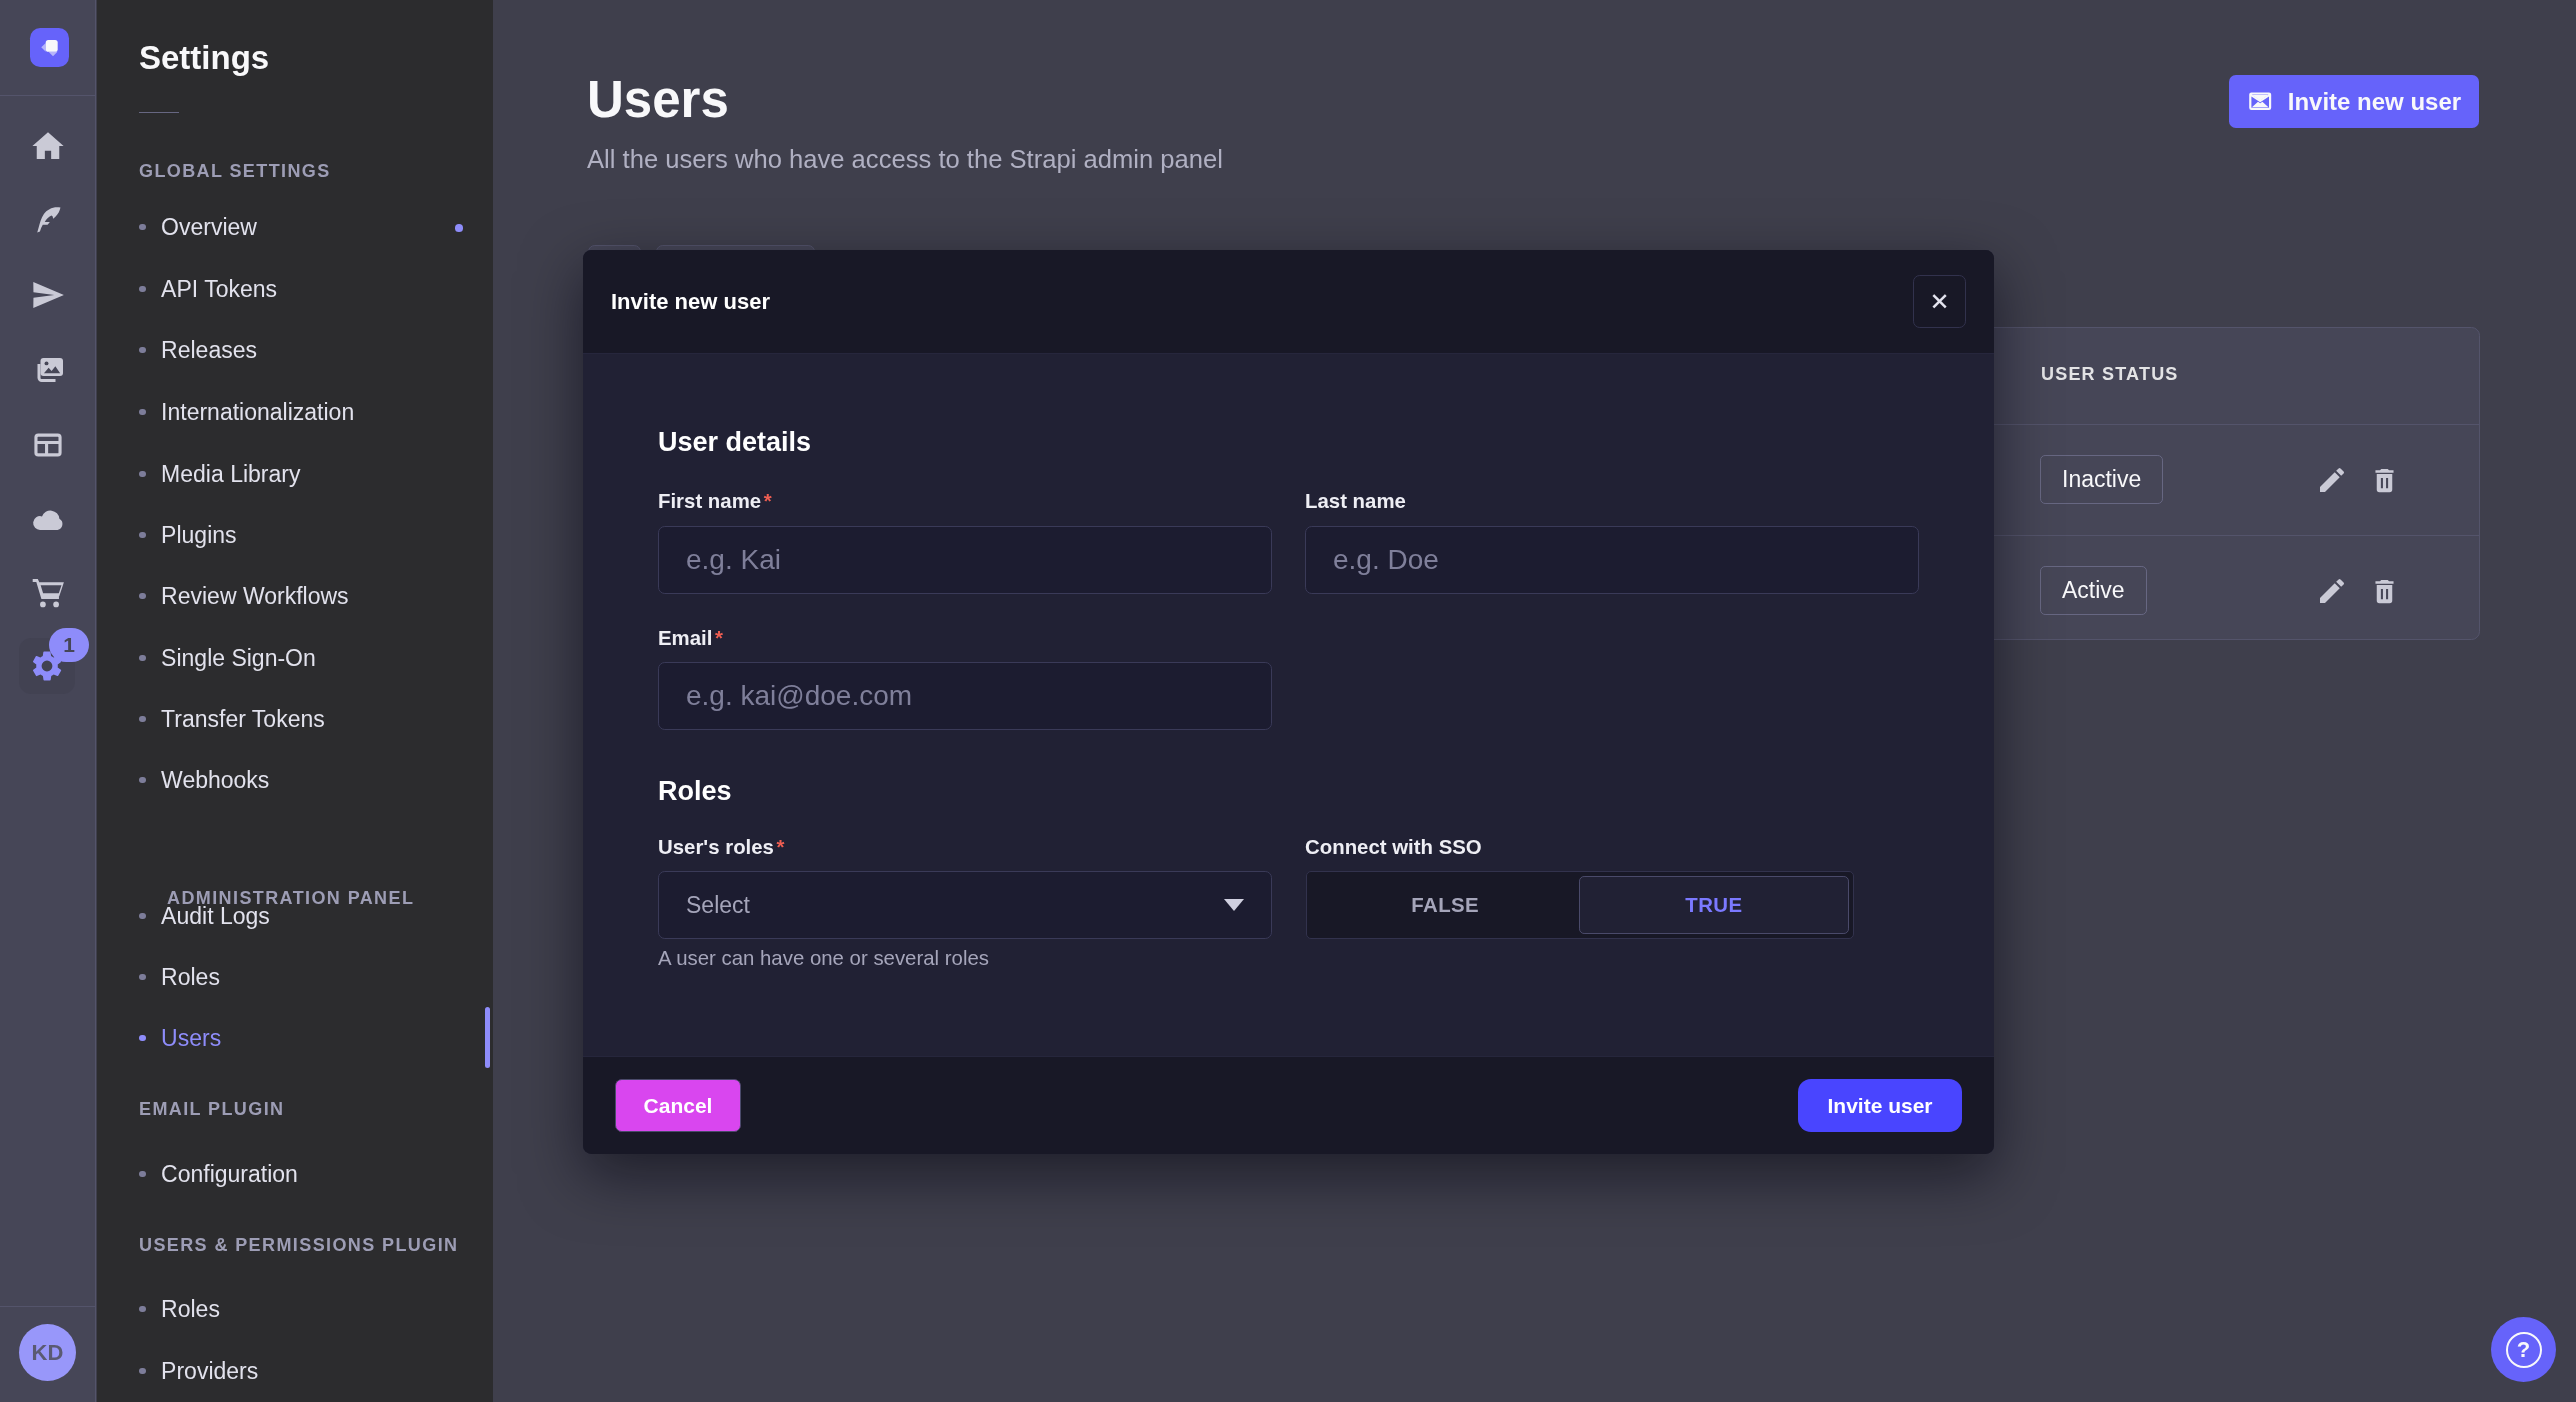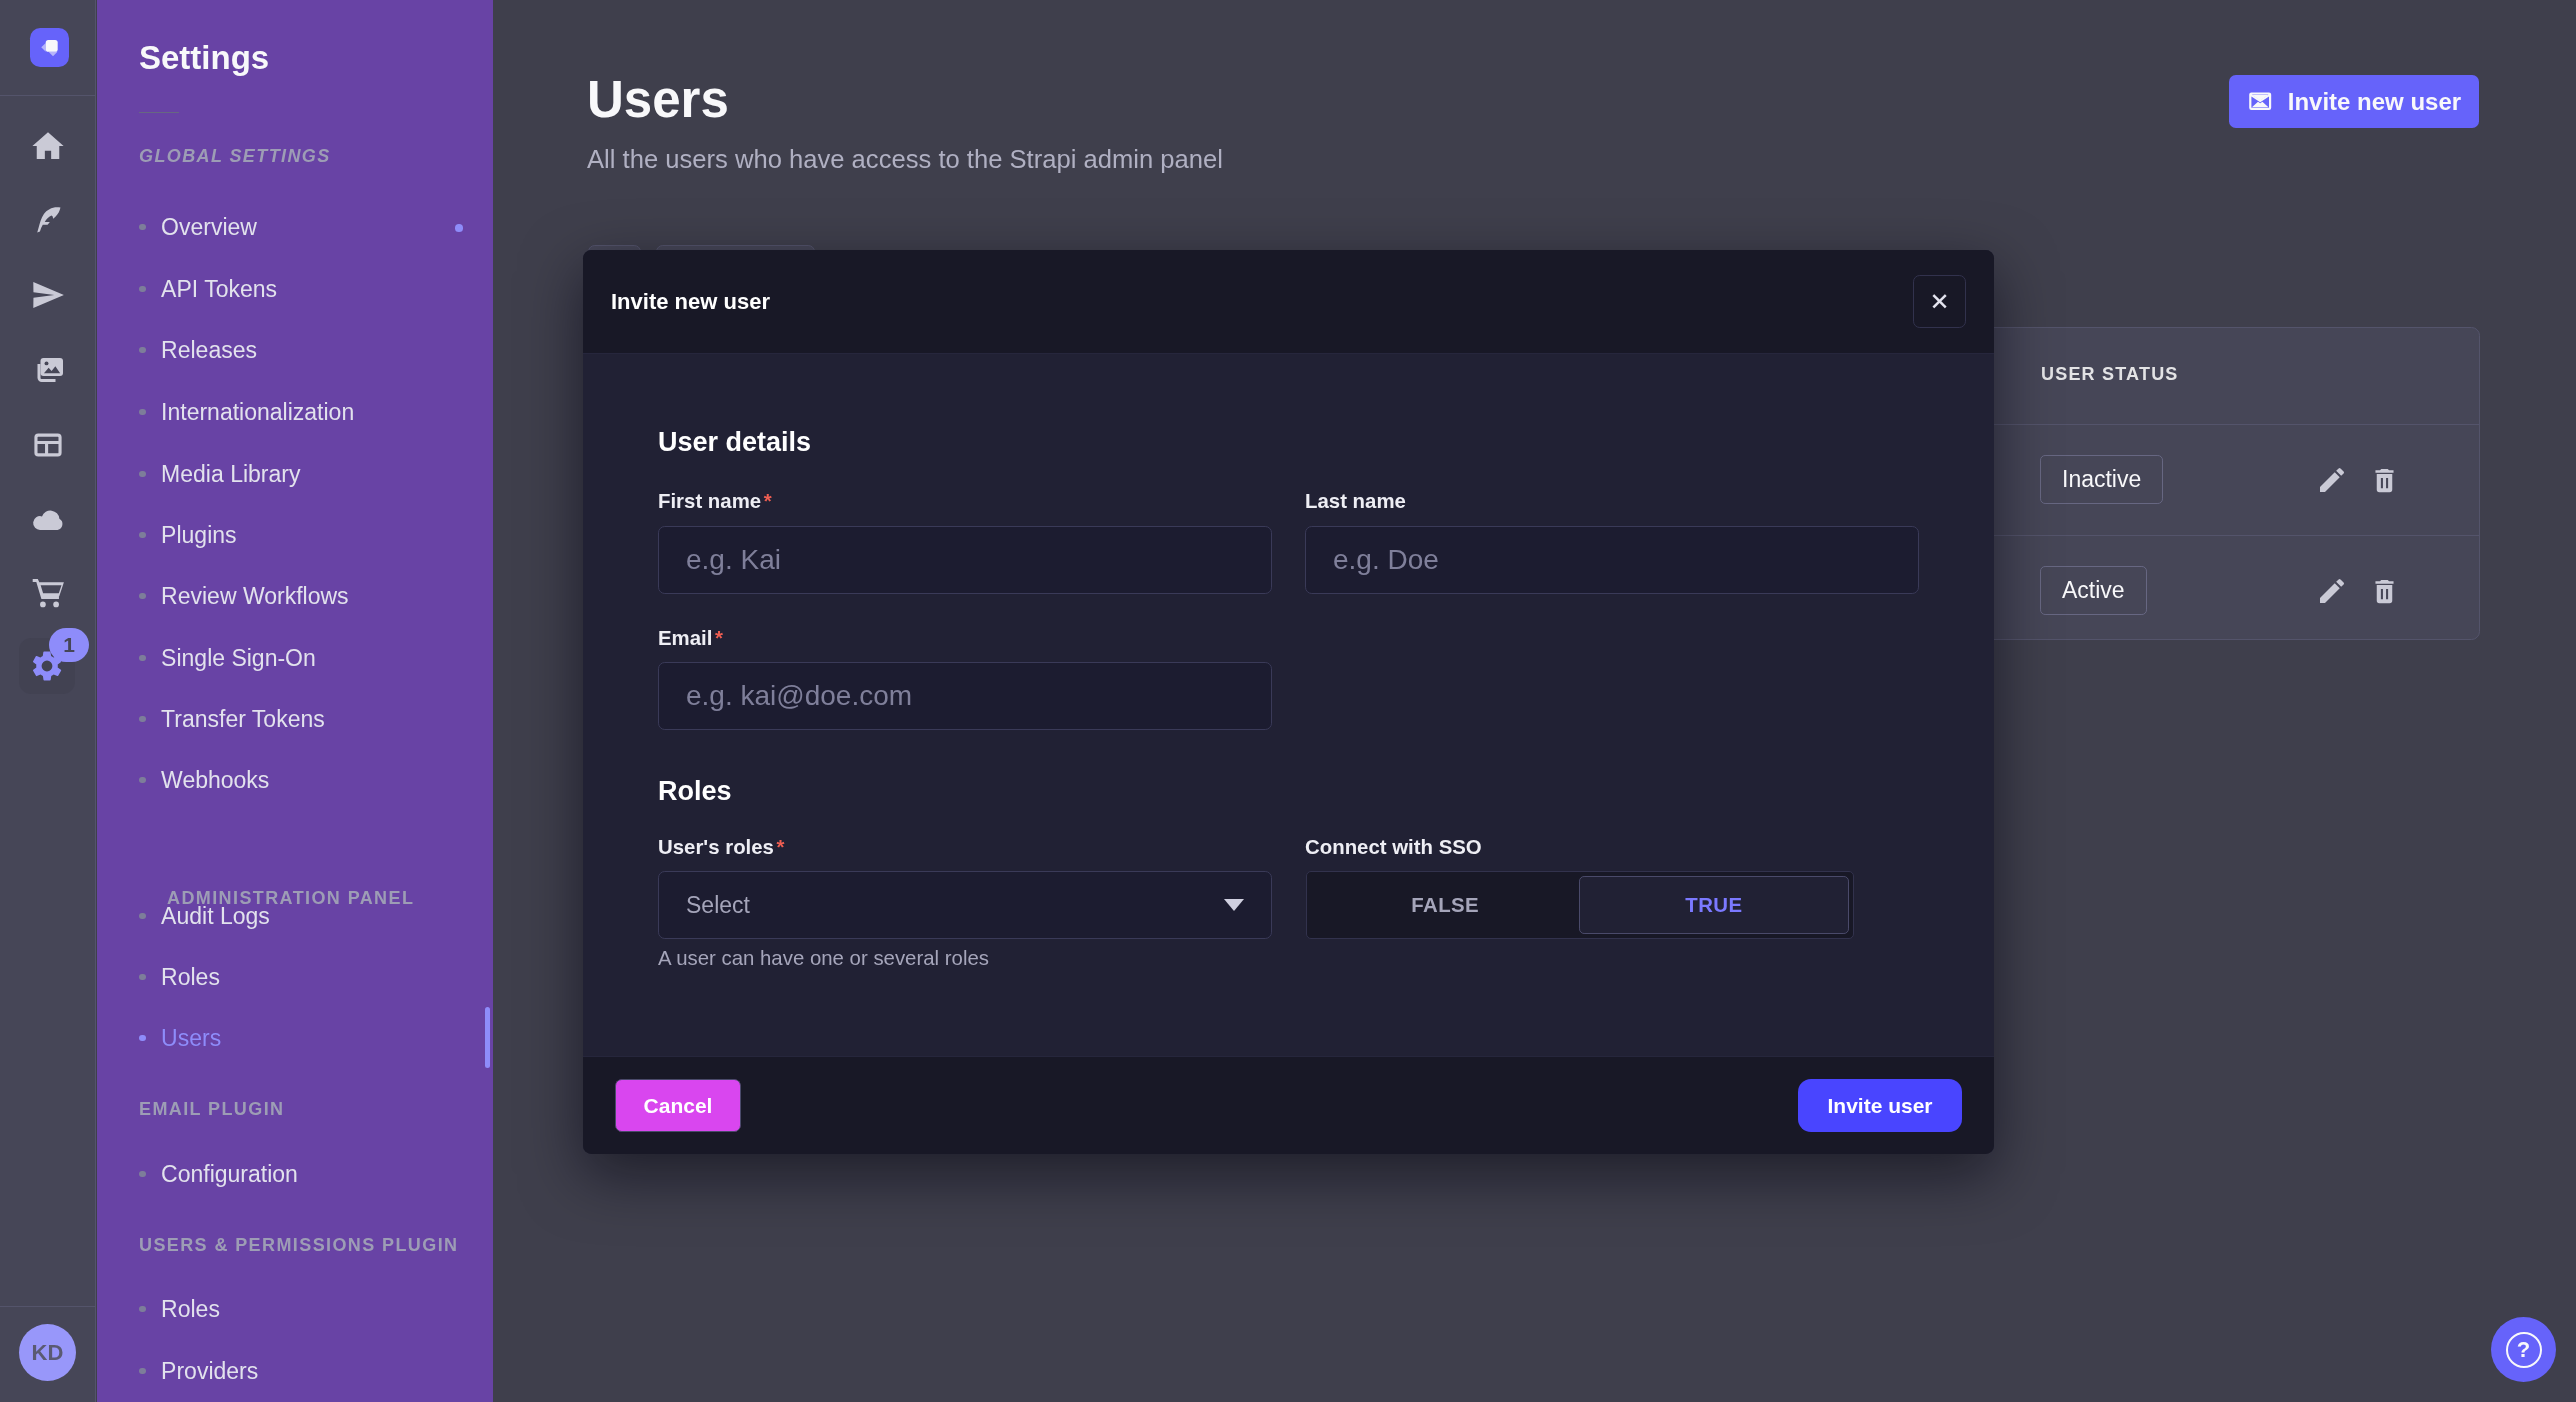--- a/index.html
+++ b/index.html
@@ -16,21 +16,21 @@
   .logo-btn { position:absolute; left:30px; top:28px; width:39px; height:39px; border-radius:10.2px; background:#4945ff; display:flex; align-items:center; justify-content:center; cursor:pointer; }
   .rail-divider { position:absolute; left:0; width:96px; border-top:0.9px solid #32324d; }
   .rail-icon { position:absolute; left:0; width:95px; height:55px; display:flex; align-items:center; justify-content:center; color:#c6c6d3; cursor:pointer; }
   .rail-icon svg { display:block; }
   .gear-active { position:absolute; left:19px; top:638px; width:56px; height:56px; border-radius:12px; background:#1c1c2e; display:flex; align-items:center; justify-content:center; cursor:pointer; }
   .gear-active svg { color:#7b79ff; }
   .rail-badge { position:absolute; left:49px; top:628px; min-width:40px; height:34px; padding:0 10.2px; border-radius:19px; background:#7b79ff; color:#212134; font-size:21px; font-weight:700; display:flex; align-items:center; justify-content:center; }
   .avatar { position:absolute; left:19px; top:1324px; width:57px; height:57px; border-radius:50%; background:#8886ff; color:#3a3a55; font-size:22px; font-weight:700; display:flex; align-items:center; justify-content:center; cursor:pointer; }
 
   
-  .subnav { position:absolute; left:97px; top:0; width:456px; height:1402px; background:#4c1d95; border-right:0.9px solid #32324d; z-index:1;padding-left:16px; }
+  .subnav { position:absolute; left:97px; top:0; width:456px; height:1402px; background:#000000; border-right:0.9px solid #32324d; z-index:1;padding-left:16px; }
   .subnav-title { position:absolute; left:42px; top:39px; font-size:33px; font-weight:700; color:#ffffff; }
   .subnav-title-rule { position:absolute; left:42px; top:112px; width:40px; border-top:1.7px solid #4a4a6a; }
   .section-header { position:absolute; left:42px; font-size:18px; font-weight:700; letter-spacing:1.4px; color:#8e8ea9; }
   .nav-item { position:absolute; left:42px; height:34px; display:flex; align-items:center; gap:15.3px; cursor:pointer; }
   .nav-bullet { width:6.8px; height:6.8px; border-radius:50%; background:#666687; flex:none; }
   .nav-label { font-size:23px; color:#e4e4ef; }
   .nav-item.active .nav-bullet { background:#7b79ff; }
   .nav-item.active .nav-label { color:#7b79ff; }
   .notif-dot { position:absolute; left:358px; top:224px; width:7.7px; height:7.7px; border-radius:50%; background:#7b79ff; }
   .scroll-thumb { position:absolute; left:388px; top:1007px; width:5.1px; height:61px; border-radius:2.6px; background:#7b79ff; cursor:pointer; }
@@ -143,21 +143,21 @@
   <div class="rail-badge">1</div>
 
   <div class="rail-divider" style="top:1306px;"></div>
   <div class="avatar">KD</div>
 </div>
 
 <nav class="subnav">
   <div class="subnav-title">Settings</div>
   <div class="subnav-title-rule"></div>
 
-  <div class="section-header" style="top:146px;font-style:italic;">GLOBAL SETTINGS</div>
+  <div class="section-header" style="top:161px;">GLOBAL SETTINGS</div>
 
   <div class="nav-item" style="top:210px;">
     <span class="nav-bullet"></span>
     <span class="nav-label">Overview</span>
   </div>
   <div class="notif-dot"></div>
   <div class="nav-item" style="top:272px;">
     <span class="nav-bullet"></span>
     <span class="nav-label">API Tokens</span>
   </div>

